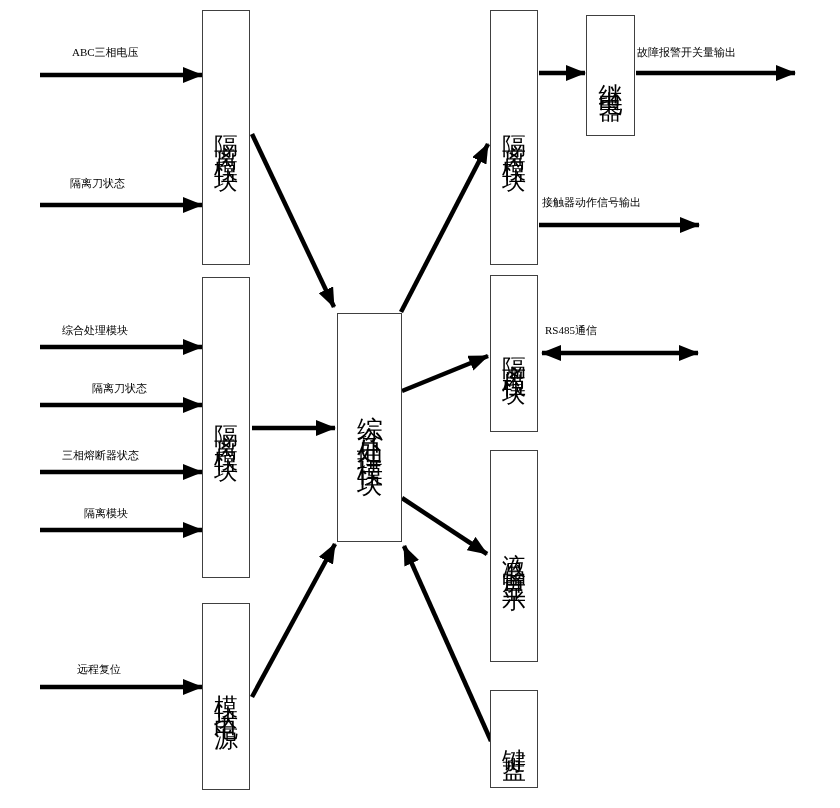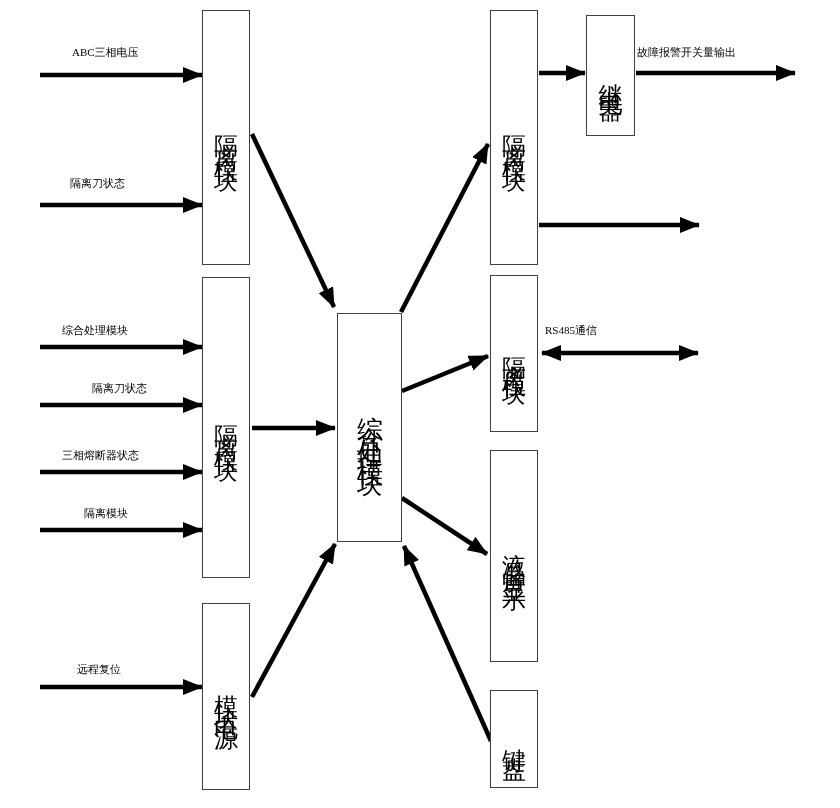--- a/index.html
+++ b/index.html
@@ -114,15 +114,16 @@
   </div>
 
   <div class="sig-label" style="left:72px;  top:46px;">ABC三相电压</div>
   <div class="sig-label" style="left:70px;  top:177px;">隔离刀状态</div>
   <div class="sig-label" style="left:62px;  top:324px;">综合处理模块</div>
   <div class="sig-label" style="left:92px;  top:382px;">隔离刀状态</div>
   <div class="sig-label" style="left:62px;  top:449px;">三相熔断器状态</div>
   <div class="sig-label" style="left:84px;  top:507px;">隔离模块</div>
   <div class="sig-label" style="left:77px;  top:663px;">远程复位</div>
   <div class="sig-label" style="left:637px; top:46px;">故障报警开关量输出</div>
+  <div class="sig-label" style="left:542px; top:196px;">接触器动作信号输出</div>
   <div class="sig-label" style="left:545px; top:324px;">RS485通信</div>
 
 </div>
 
 </body></html>

